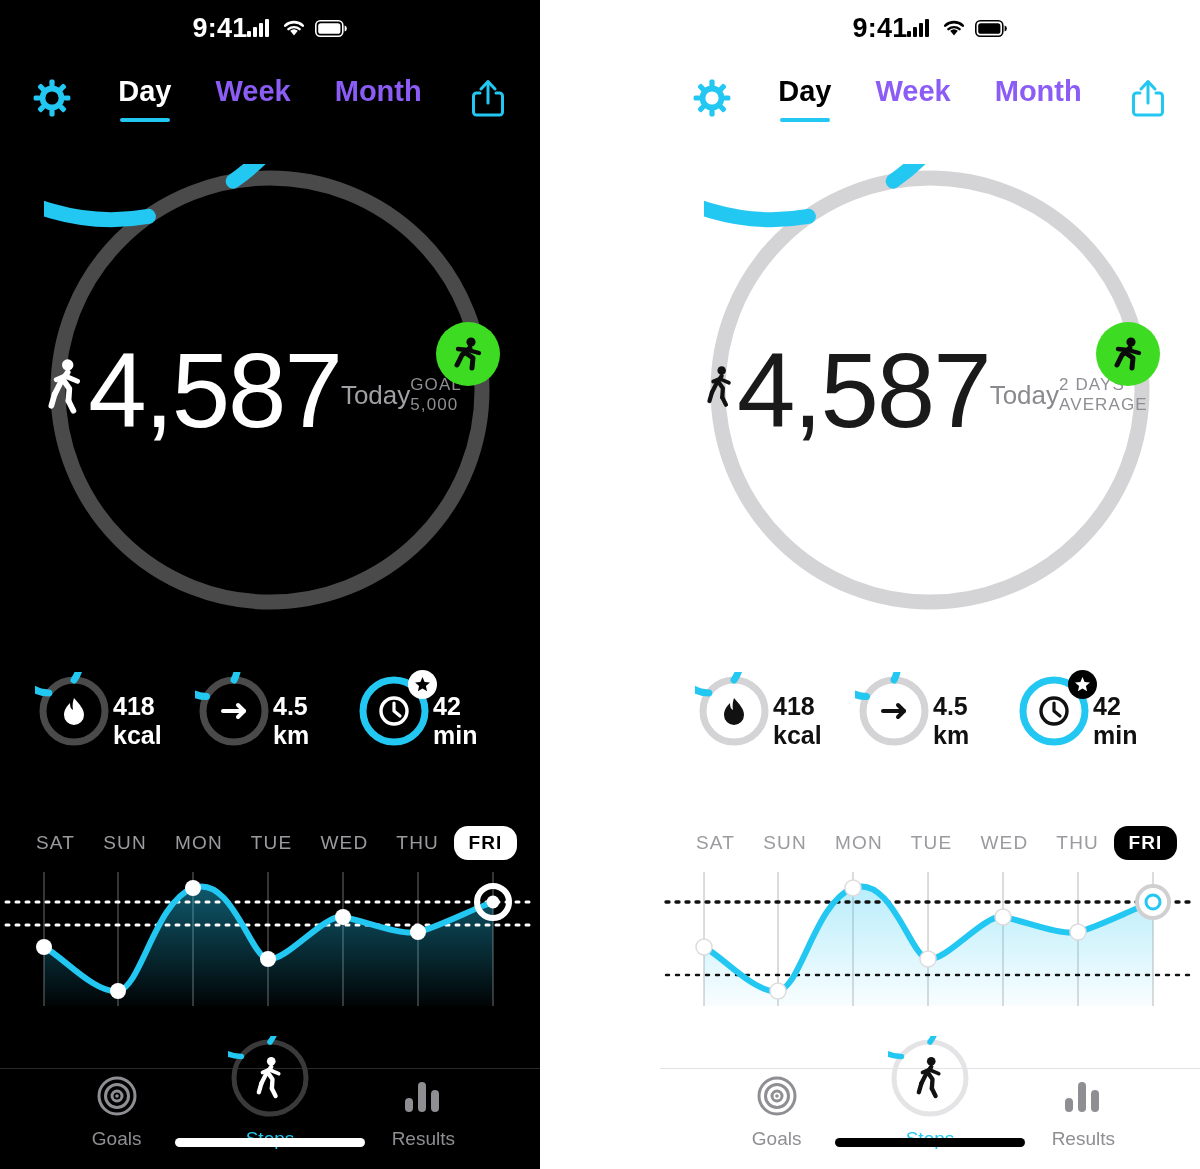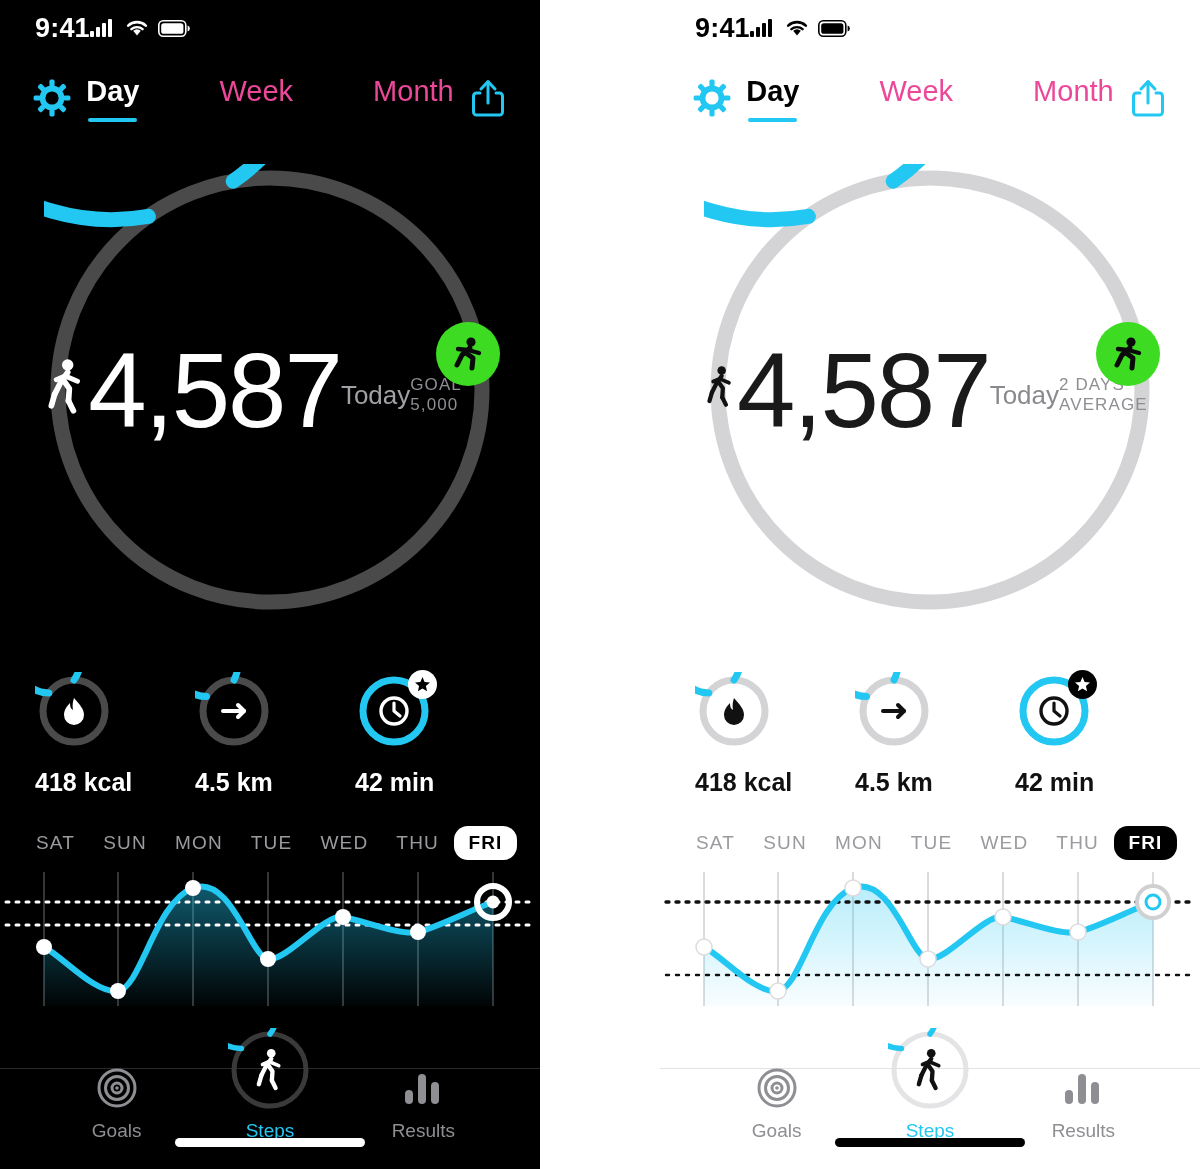--- a/index.html
+++ b/index.html
@@ -8,35 +8,35 @@
 
   .stage { position:relative; width:1200px; height:1169px; display:flex; }
 
   .phone { position:relative; width:540px; height:1169px; overflow:hidden; flex:0 0 540px; }
   .phone.dark  { background:#000000; }
   .gutter { flex:0 0 120px; background:#ffffff; height:1169px; }
   .phone.light { background:#ffffff; }
 
   
   .statusbar { position:absolute; top:0; left:0; width:100%; height:56px;
-               display:flex; align-items:center; justify-content:flex-start;
+               display:flex; align-items:center; justify-content:center;
                padding:0 35px; }
   .sb-time { font-size:27px; font-weight:bold; letter-spacing:0.2px; }
   .dark .sb-time { color:#ffffff; }
   .light .sb-time { color:#000000; }
   .sb-icons { display:flex; align-items:center; gap:9px; }
 
   
   .navrow { position:absolute; top:68px; left:0; width:100%; height:60px;
             display:flex; align-items:center; padding:0 26px; }
   .gear-wrap { width:52px; display:flex; justify-content:center; }
   .share-wrap { width:52px; display:flex; justify-content:center; }
   .segwrap { flex:1; display:flex; justify-content:center; align-items:flex-start; gap:44px; }
   .seg { position:relative; font-size:29px; padding-bottom:14px; cursor:pointer; }
-  .seg.inactive { color:#ec4899; font-weight:normal;margin-left:36px; }
+  .seg.inactive { color:#8b5cf6; font-weight:bold; }
   .dark .seg.active { color:#ffffff; font-weight:bold; }
   .light .seg.active { color:#000000; font-weight:bold; }
   .seg.active::after { content:""; position:absolute; left:2px; right:2px; bottom:0;
                        height:4px; background:#22c7f2; border-radius:2px; }
 
   
   .ringzone { position:absolute; top:150px; left:0; width:100%; height:500px; }
   .bigring { position:absolute; left:50%; top:14px; transform:translateX(-50%);
              width:452px; height:452px; }
   .runbadge { position:absolute; width:64px; height:64px; border-radius:50%;
@@ -49,21 +49,21 @@
   .bignum { font-size:105px; font-weight:normal; line-height:1.0; letter-spacing:-2px; }
   .dark .bignum { color:#ffffff; }
   .light .bignum { color:#1a1a1a; }
   .bigsub { font-size:26px; margin-top:10px; color:#a0a0a5; }
   .light .bigsub { color:#8a8a8e; }
   .biggoal { font-size:17px; margin-top:9px; letter-spacing:1.1px; color:#8e8e93; }
 
   
   .metrics { position:absolute; top:672px; left:0; width:100%;
              display:flex; justify-content:space-around; padding:0 30px; }
-  .metric { display:flex; flex-direction:column; align-items:flex-start; width:150px; }
+  .metric { display:flex; flex-direction:row; align-items:flex-end; width:150px; }
   .metric-ring { position:relative; width:78px; height:78px; }
   .metric-label { margin-top:18px; font-size:25px; font-weight:bold; }
   .dark .metric-label { color:#ffffff; }
   .light .metric-label { color:#111111; }
   .starbadge { position:absolute; right:-4px; top:-2px; width:29px; height:29px;
                border-radius:50%; display:flex; align-items:center; justify-content:center; }
   .dark .starbadge { background:#ffffff; }
   .light .starbadge { background:#000000; }
 
   
@@ -76,21 +76,21 @@
   .light .day.current .pill { background:#000000; color:#ffffff; font-weight:bold; }
 
   
   .chart { position:absolute; top:866px; left:0; width:540px; height:152px; }
 
   
   .tabbar { position:absolute; bottom:0; left:0; width:100%; height:149px; }
   .tabline { position:absolute; top:48px; left:0; width:100%; height:1px; }
   .dark .tabline { background:#2a2a2a; }
   .light .tabline { background:#e2e2e4; }
-  .tabs { position:absolute; top:44px; left:0; width:100%;
+  .tabs { position:absolute; top:52px; left:0; width:100%;
           display:flex; justify-content:space-around; padding:0 40px; }
   .tab { display:flex; flex-direction:column; align-items:center; width:150px; cursor:pointer; }
   .tab-ico { height:48px; display:flex; align-items:center; justify-content:center; }
   .tab-label { margin-top:8px; font-size:19px; color:#8e8e93; }
   .tab.active .tab-label { color:#22c7f2; }
   .steps-tab { position:relative; }
   .steps-ring { position:absolute; left:50%; transform:translateX(-50%);
                 top:-36px; width:84px; height:84px; }
   .homebar { position:absolute; bottom:22px; left:50%; transform:translateX(-50%);
              width:190px; height:9px; border-radius:5px; }

